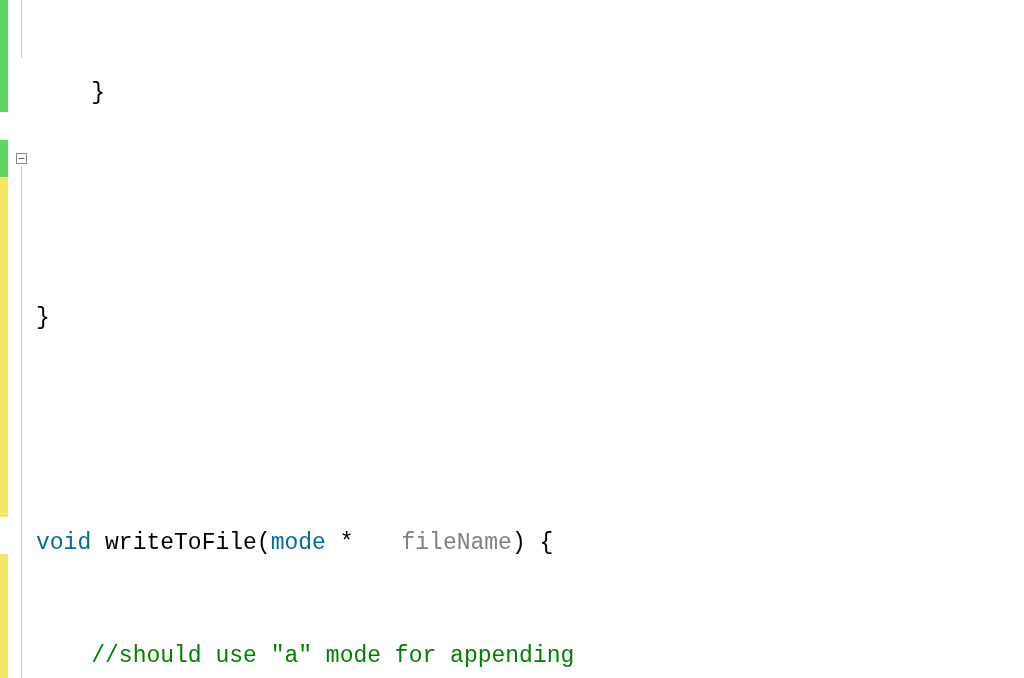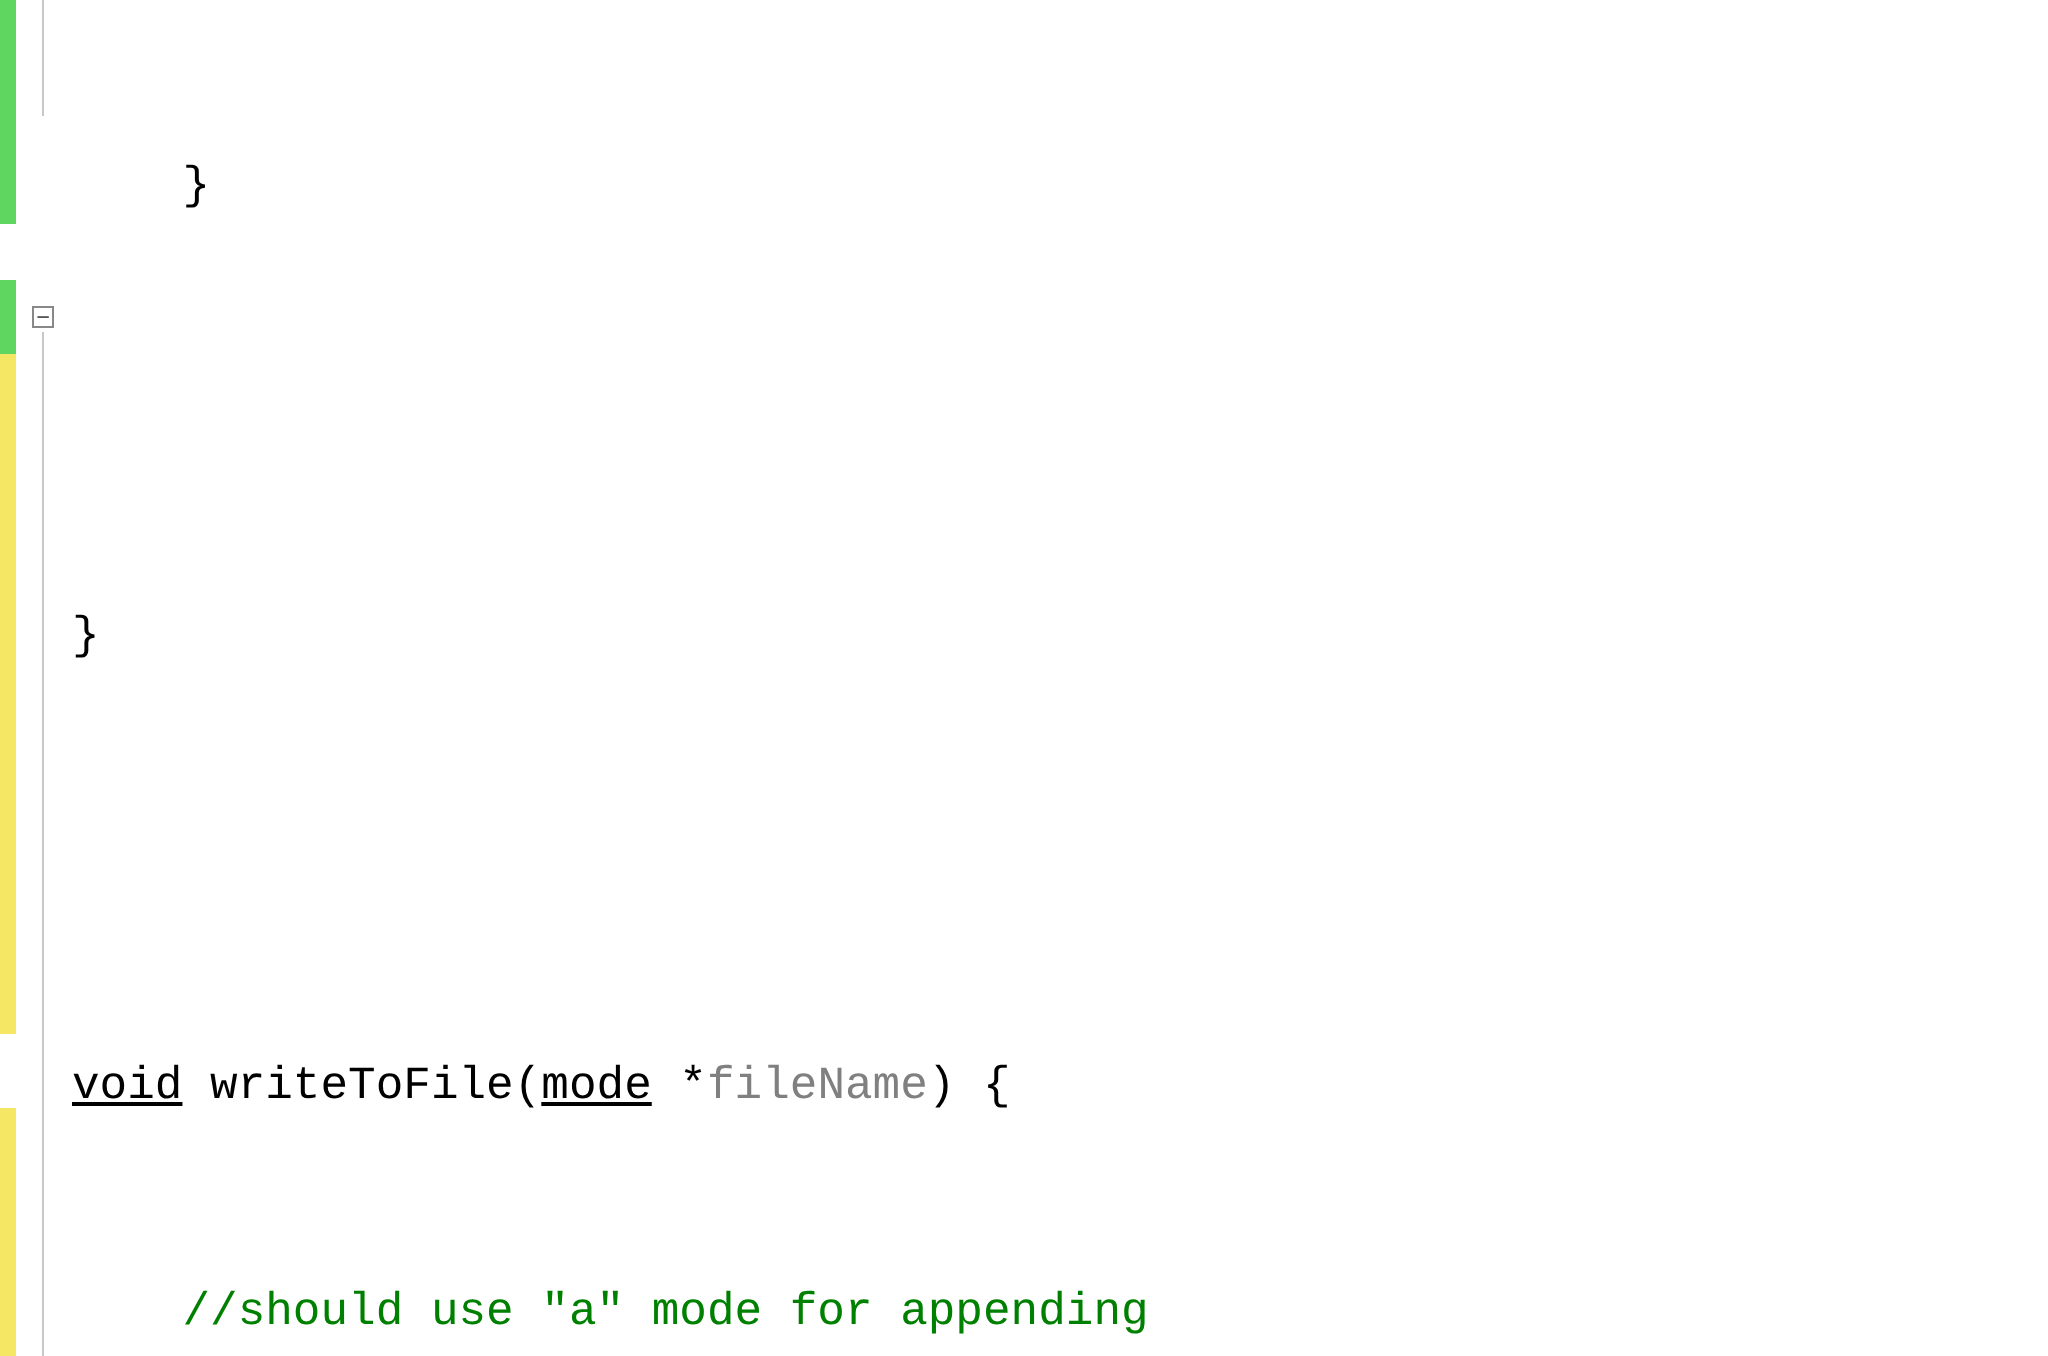--- a/index.html
+++ b/index.html
@@ -58,24 +58,24 @@
     flex: 1;
     position: relative;
     white-space: pre;
     line-height: 37.5px;
   }
   .line {
     height: 37.5px;
     position: relative;
     padding-left: 8px;
   }
-  .kw { color: #000000; text-decoration: underline; }
+  .kw { color: #0369a1; }
   .cmt { color: #008000; }
   .ident { color: #000000; }
-  .param { color: #808080; }
+  .param { color: #808080; margin-left: 48px; }
 </style>
 </head>
 <body>
 
 <div class="editor">
   <div class="margin">
     <div class="margin-strip green" style="top:0; height:112px;"></div>
     <div class="margin-strip green" style="top:140px; height:37px;"></div>
     <div class="margin-strip yellow" style="top:177px; height:340px;"></div>
     <div class="margin-strip yellow" style="top:554px; height:124px;"></div>

